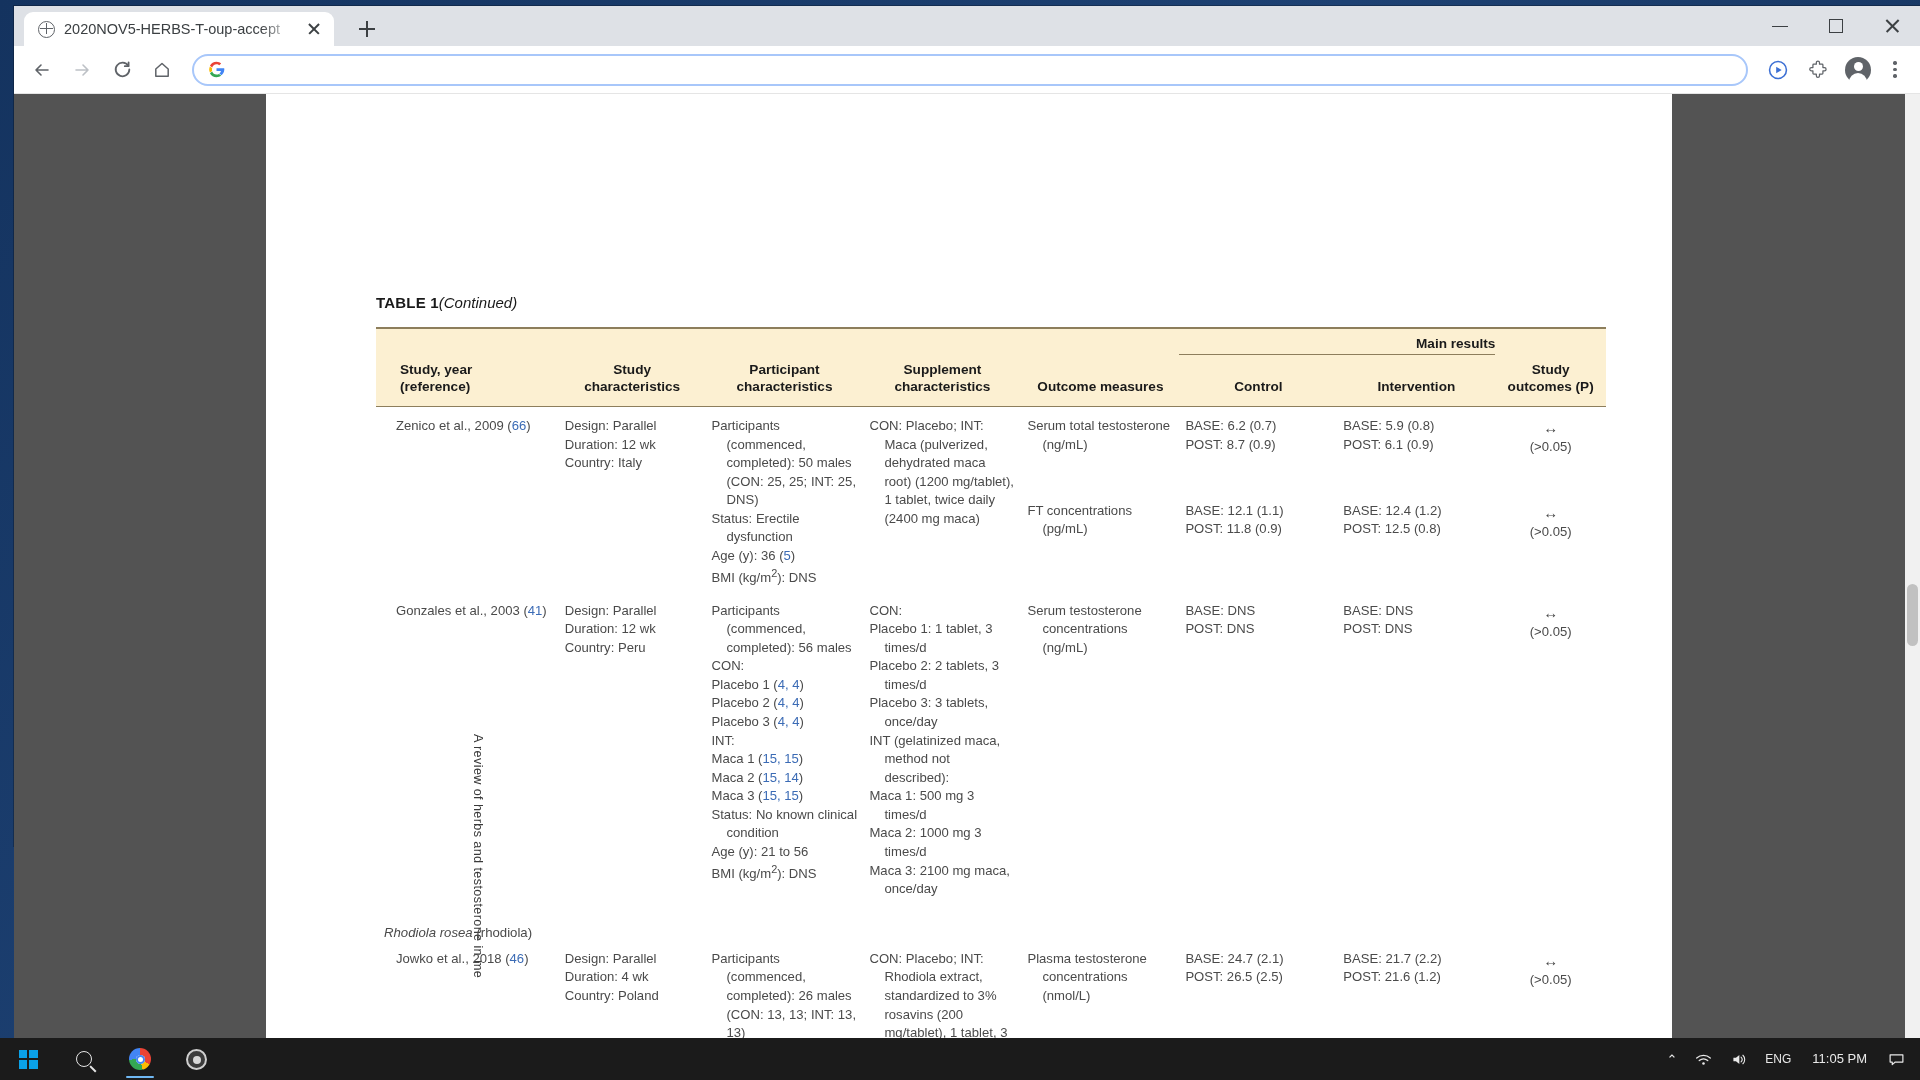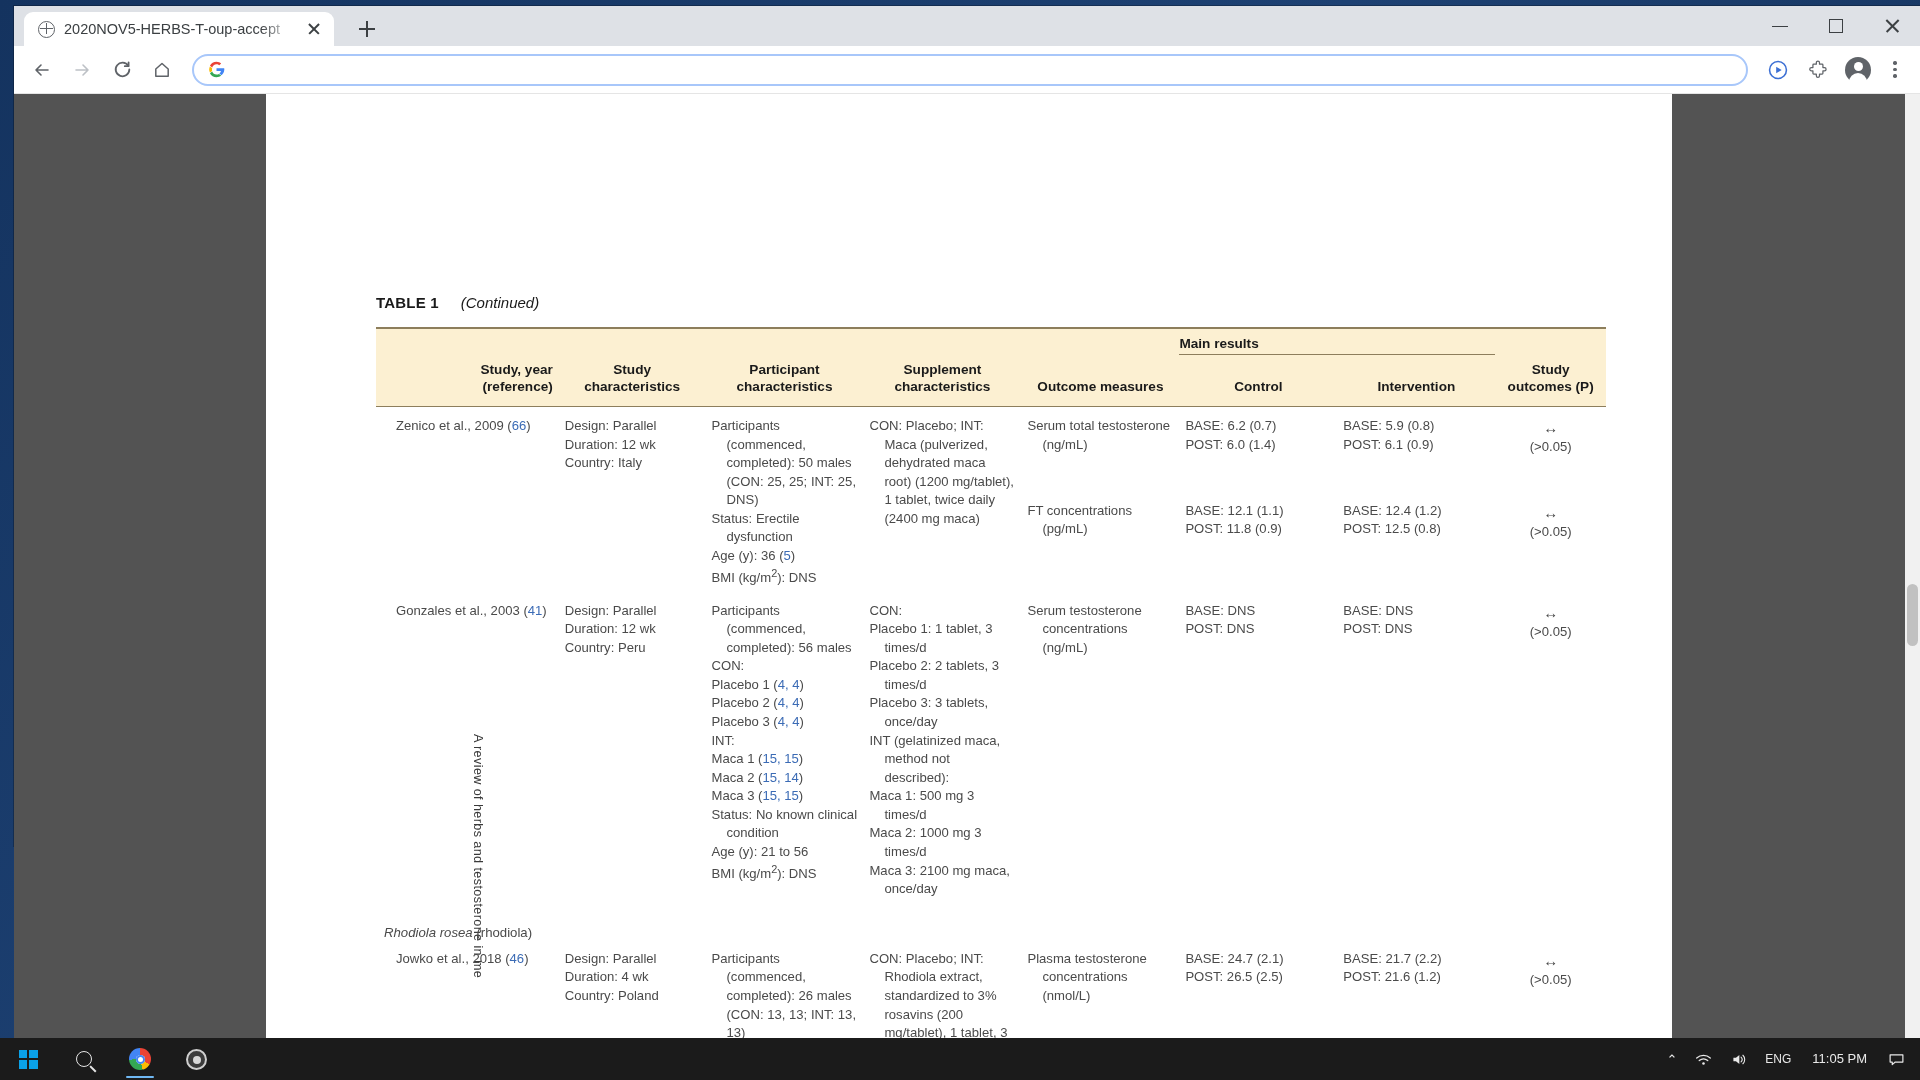--- a/index.html
+++ b/index.html
@@ -119,38 +119,38 @@
   }
 
   
   .doc {
     position: absolute; left: 110px; top: 200px; width: 1230px;
     font-family: "Liberation Sans", sans-serif;
     color: #404040;
   }
   .tbl-caption { font-size: 15px; margin-bottom: 16px; color:#1a1a1a; }
   .tbl-caption b { font-weight: bold; letter-spacing: .2px; }
-  .tbl-caption i { font-style: italic; margin-left: 22px; }
+  .tbl-caption i { font-style: italic; margin-left: 0; }
 
   table.paper {
     width: 1230px; border-collapse: collapse; table-layout: fixed;
     font-size: 13.2px;
   }
   table.paper thead tr.grouprow th { padding: 0; }
   .hdr-band { background: #fcf0d2; }
   .rule-top { border-top: 2.2px solid #8d7e5c; }
   .rule-bottom { border-bottom: 1.6px solid #8d7e5c; }
   th.hdr {
     background: #fcf0d2; font-weight: bold; color: #1a1a1a; font-size: 13.6px;
     vertical-align: bottom; padding: 7px 6px 10px 6px; line-height: 1.25;
   }
-  th.hdr.left { text-align: right; padding-left: 0; }
+  th.hdr.left { text-align: left; padding-left: 24px; }
   th.hdr.center { text-align: center; }
   .mainres-label {
-    background:#fcf0d2; text-align:left; font-weight:bold; font-size:13.6px;
+    background:#fcf0d2; text-align:right; font-weight:bold; font-size:13.6px;
     color:#1a1a1a; padding: 7px 0 3px 0;
   }
   .mainres-underline { border-bottom: 1.4px solid #8d7e5c; height: 0; }
 
   td.cell {
     vertical-align: top; padding: 10px 6px 4px 6px; line-height: 1.42;
     color: #4a4a4a; font-size: 13.1px;
   }
   td.cell.first { padding-left: 20px; }
   .hang { display: block; padding-left: 15px; text-indent: -15px; }
@@ -361,21 +361,21 @@
                     <span class="hang">BMI (kg/m<sup>2</sup>): DNS</span>
                   </td>
                   <td class="cell" rowspan="2">
                     <span class="hang">CON: Placebo; INT: Maca (pulverized, dehydrated maca root) (1200 mg/tablet), 1 tablet, twice daily (2400 mg maca)</span>
                   </td>
                   <td class="cell">
                     <span class="hang">Serum total testosterone (ng/mL)</span>
                   </td>
                   <td class="cell">
                     <div>BASE: 6.2 (0.7)</div>
-                    <div>POST: 6.0 (1.4)</div>
+                    <div>POST: 8.7 (0.9)</div>
                   </td>
                   <td class="cell">
                     <div>BASE: 5.9 (0.8)</div>
                     <div>POST: 6.1 (0.9)</div>
                   </td>
                   <td class="cell center">
                     <div class="sym">↔</div>
                     <div>(&gt;0.05)</div>
                   </td>
                 </tr>

